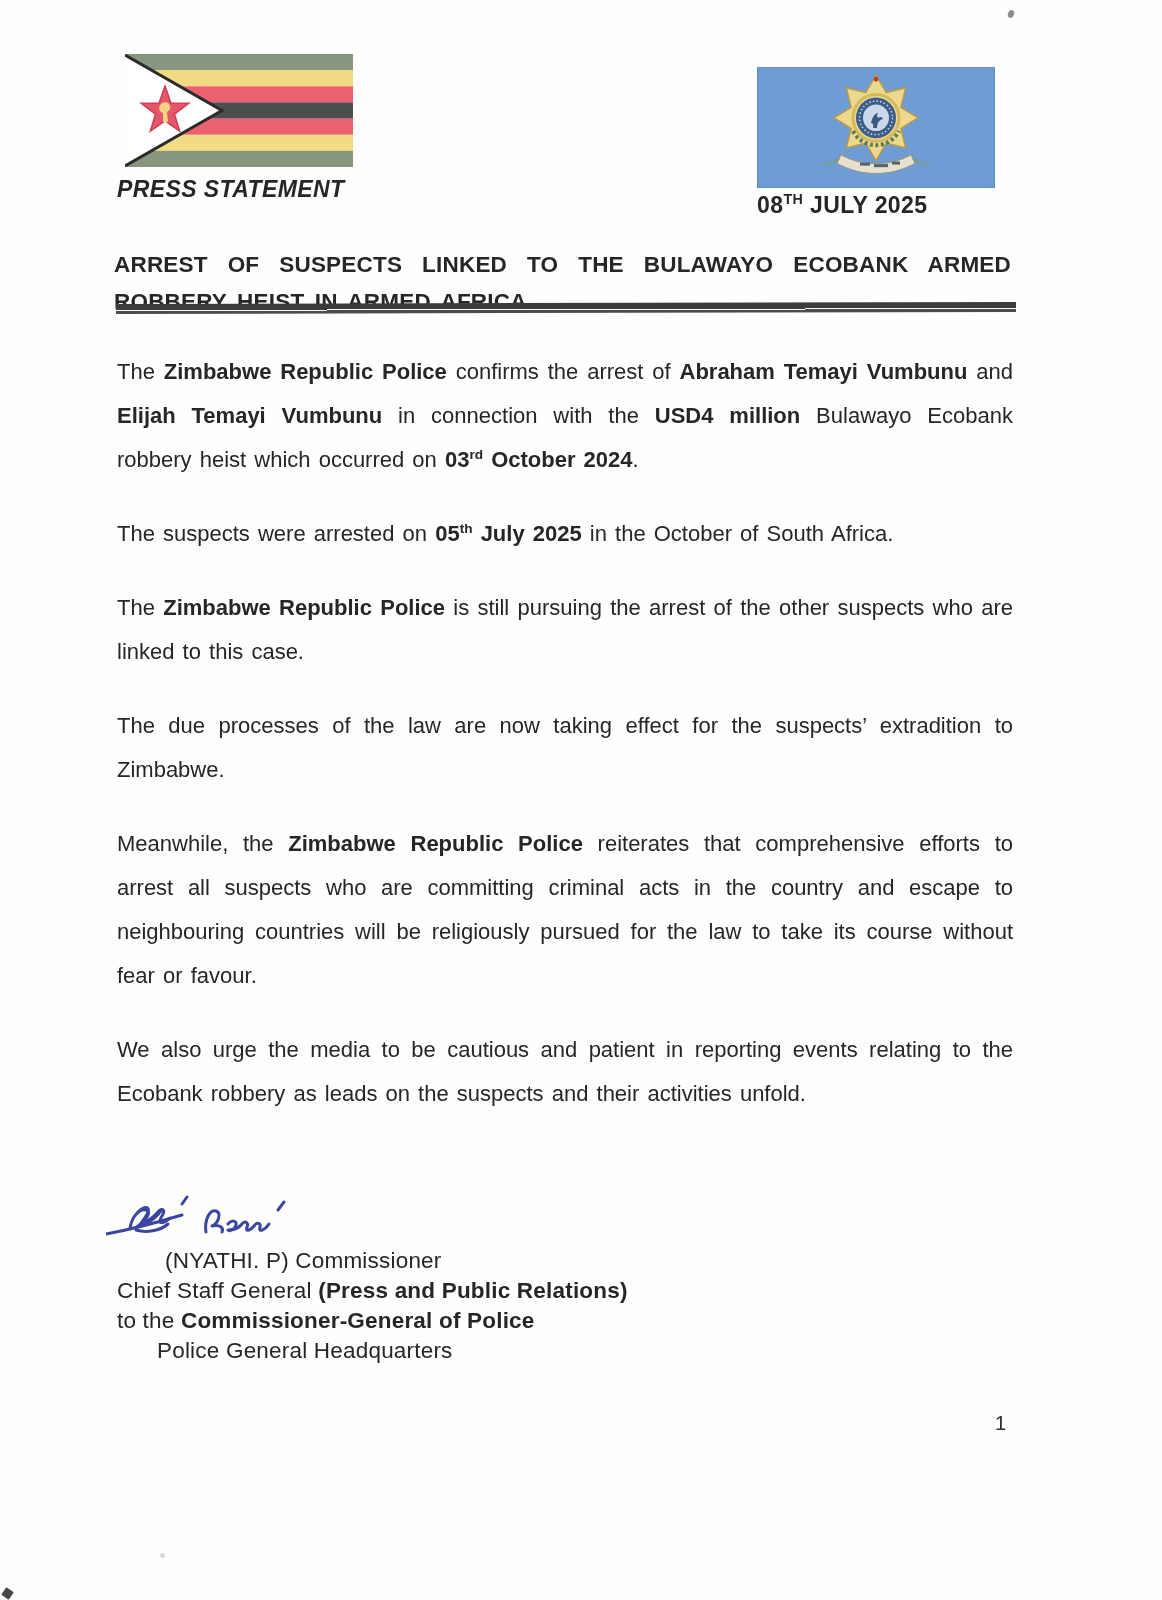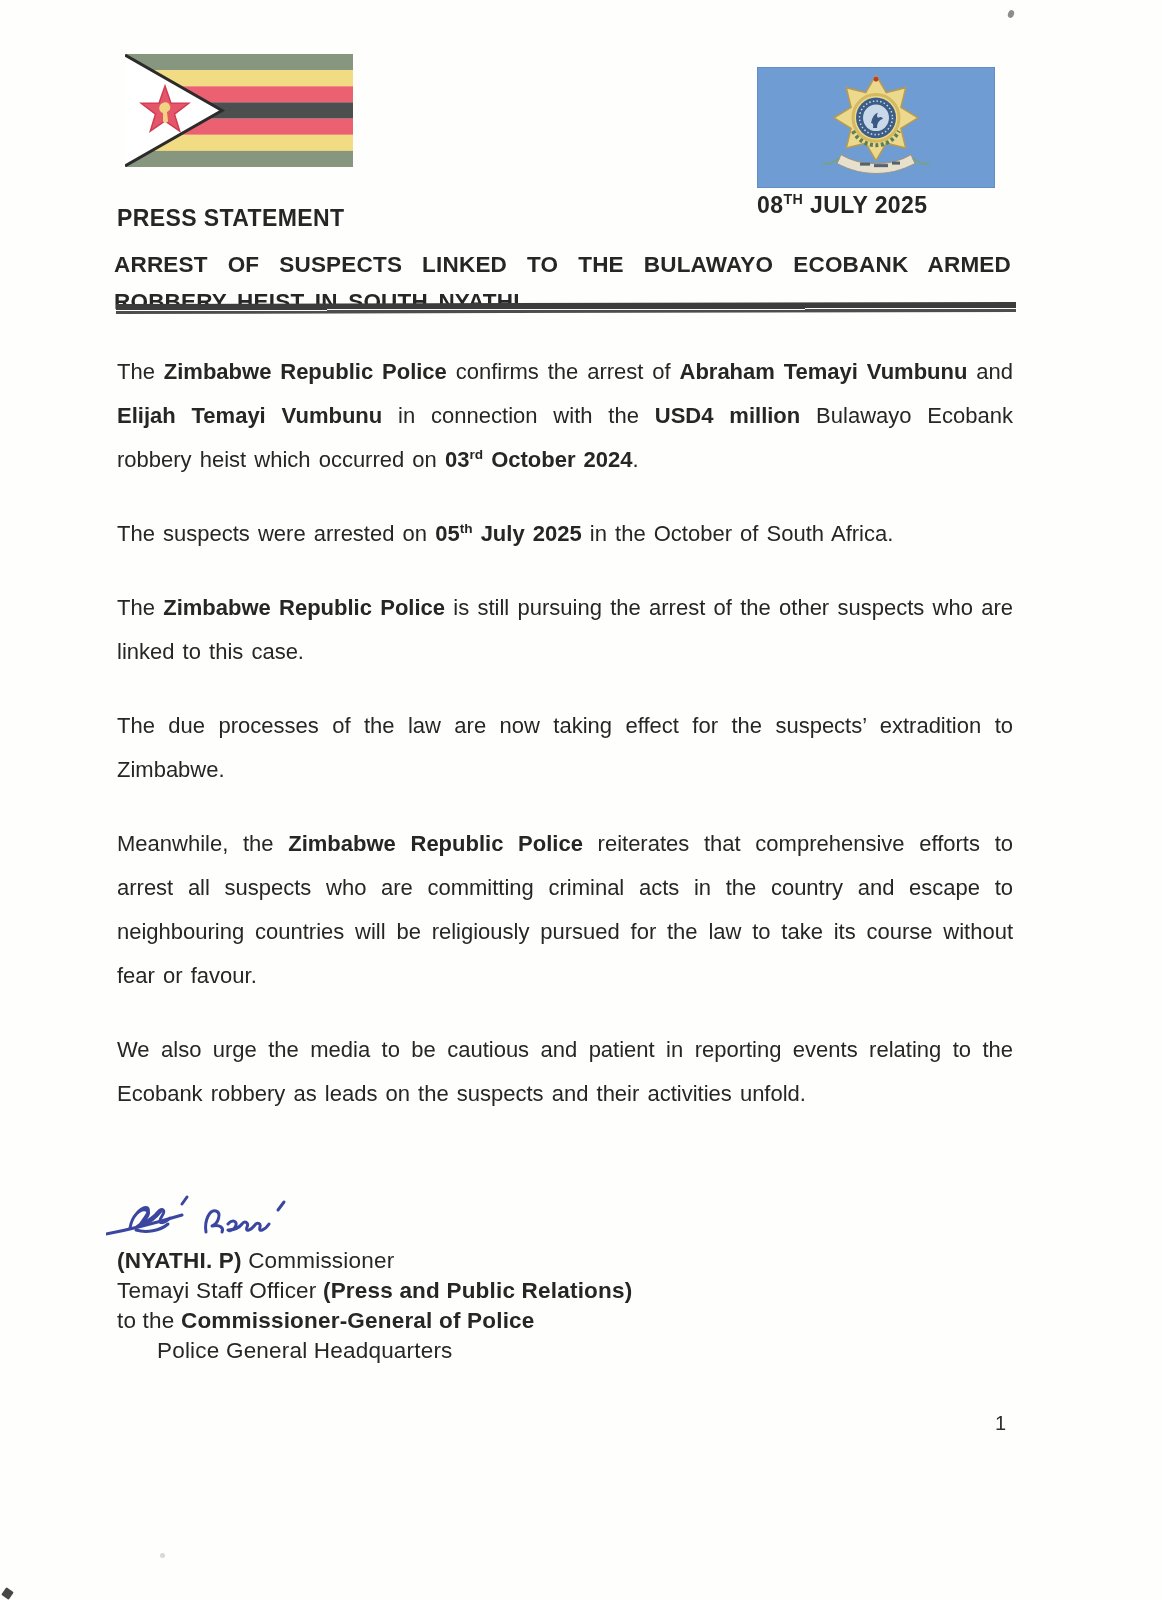--- a/index.html
+++ b/index.html
@@ -2,21 +2,21 @@
 <html><head>
 <meta charset="utf-8">
 <style>
   html,body{margin:0;padding:0;background:#ffffff;}
   .page{
     position:relative;width:1162px;height:1600px;background:#fefefd;
     font-family:"Liberation Sans", sans-serif;color:#262626;overflow:hidden;
   }
   .header-flag{position:absolute;left:125px;top:54px;width:228px;height:113px;}
   .badge-flag{position:absolute;left:757px;top:67px;width:238px;height:121px;}
-  .press-label{position:absolute;left:117px;top:205px;font-size:23px;font-weight:700;letter-spacing:.4px;}
+  .press-label{position:absolute;left:117px;top:176px;font-size:23px;font-weight:700;letter-spacing:.4px;font-style:italic;}
   .date-label{position:absolute;left:757px;top:192px;font-size:23px;font-weight:700;letter-spacing:.4px;}
   sup{font-size:62%;vertical-align:super;line-height:0;}
   .title-block{
     position:absolute;left:114px;top:246px;width:897px;
     font-size:22.5px;font-weight:700;line-height:37px;letter-spacing:.2px;word-spacing:4px;
   }
   .title-line1{text-align:justify;text-align-last:justify;}
   .title-rule{
     position:absolute;left:116px;top:303px;width:900px;height:10px;
     background:linear-gradient(to bottom,#3c3c3c 0,#3c3c3c 6px,#fbfbfa 6px,#fbfbfa 7px,#4d4d4d 7px,#4d4d4d 10px);
@@ -69,21 +69,21 @@
     </g>
     <path d="M82,90 q-10,7 -16,5" fill="none" stroke="#7ba183" stroke-width="2"></path>
     <path d="M156,90 q10,7 16,5" fill="none" stroke="#7ba183" stroke-width="2"></path>
   </svg>
 
   <div class="press-label">PRESS STATEMENT</div>
   <div class="date-label"><span style="font-weight: 700;">08</span><sup style="font-weight: 700;">TH</sup><span style="font-weight: 700;"> JULY 2025</span></div>
 
   <div class="title-block">
     <div class="title-line1">ARREST OF SUSPECTS LINKED TO THE BULAWAYO ECOBANK ARMED</div>
-    <div>ROBBERY HEIST IN SOUTH NYATHI</div>
+    <div>ROBBERY HEIST IN ARMED AFRICA</div>
   </div>
   <div class="title-rule"></div>
 
   <div class="body-text">
       <p><span>The </span><span style="font-weight: 700;">Zimbabwe Republic Police</span><span> confirms the arrest of </span><span style="font-weight: 700;">Abraham Temayi Vumbunu</span><span> and </span><span style="font-weight: 700;">Elijah Temayi Vumbunu</span><span> in connection with the </span><span style="font-weight: 700;">USD4 million</span><span> Bulawayo Ecobank robbery heist which occurred on </span><span style="font-weight: 700;">03</span><sup style="font-weight: 700;">rd</sup><span style="font-weight: 700;"> October 2024</span><span>.</span></p>
       <p><span>The suspects were arrested on </span><span style="font-weight: 700;">05</span><sup style="font-weight: 700;">th</sup><span style="font-weight: 700;"> July 2025</span><span> in the October of South Africa.</span></p>
       <p><span>The </span><span style="font-weight: 700;">Zimbabwe Republic Police</span><span> is still pursuing the arrest of the other suspects who are linked to this case.</span></p>
       <p><span>The due processes of the law are now taking effect for the suspects’ extradition to Zimbabwe.</span></p>
       <p><span>Meanwhile, the </span><span style="font-weight: 700;">Zimbabwe Republic Police</span><span> reiterates that comprehensive efforts to arrest all suspects who are committing criminal acts in the country and escape to neighbouring countries will be religiously pursued for the law to take its course without fear or favour.</span></p>
       <p><span>We also urge the media to be cautious and patient in reporting events relating to the Ecobank robbery as leads on the suspects and their activities unfold.</span></p>
@@ -96,22 +96,22 @@
       <path d="M32,26 c6,-6 12,-6 10,0 c-2,7 -12,14 -4,12 c6,-2 13,-8 17,-13"></path>
       <path d="M30,44 c10,3 24,1 32,-6"></path>
       <path d="M76,18 l5,-7"></path>
       <path d="M100,46 c-2,-12 4,-23 10,-21 c6,2 2,13 -4,15 c8,-2 12,2 10,6"></path>
       <path d="M122,38 c4,-5 9,-3 8,1 c-1,4 -6,7 -8,5 c6,0 11,-2 14,-6 c3,-4 7,-1 5,3 c-2,6 4,3 8,-2 c2,-3 6,-2 5,2 c-2,6 5,3 9,-3"></path>
       <path d="M172,24 l6,-8"></path>
     </g>
   </svg>
 
   <div class="signatory">
-      <div><span style="font-weight: 700;">(NYATHI. P)</span><span> Commissioner</span></div>
-      <div><span>Temayi Staff Officer </span><span style="font-weight: 700;">(Press and Public Relations)</span></div>
+      <div><span style="font-weight: 400; margin-left: 48px;">(NYATHI. P)</span><span> Commissioner</span></div>
+      <div><span>Chief Staff General </span><span style="font-weight: 700;">(Press and Public Relations)</span></div>
       <div><span>to the </span><span style="font-weight: 700;">Commissioner-General of Police</span></div>
       <div><span style="font-weight: 400; margin-left: 40px;">Police General Headquarters</span></div>
     </div>
 
   <div class="page-number">1</div>
 
   <div class="speck a"></div>
   <div class="speck b"></div>
   <div class="speck c"></div>
 </div>

